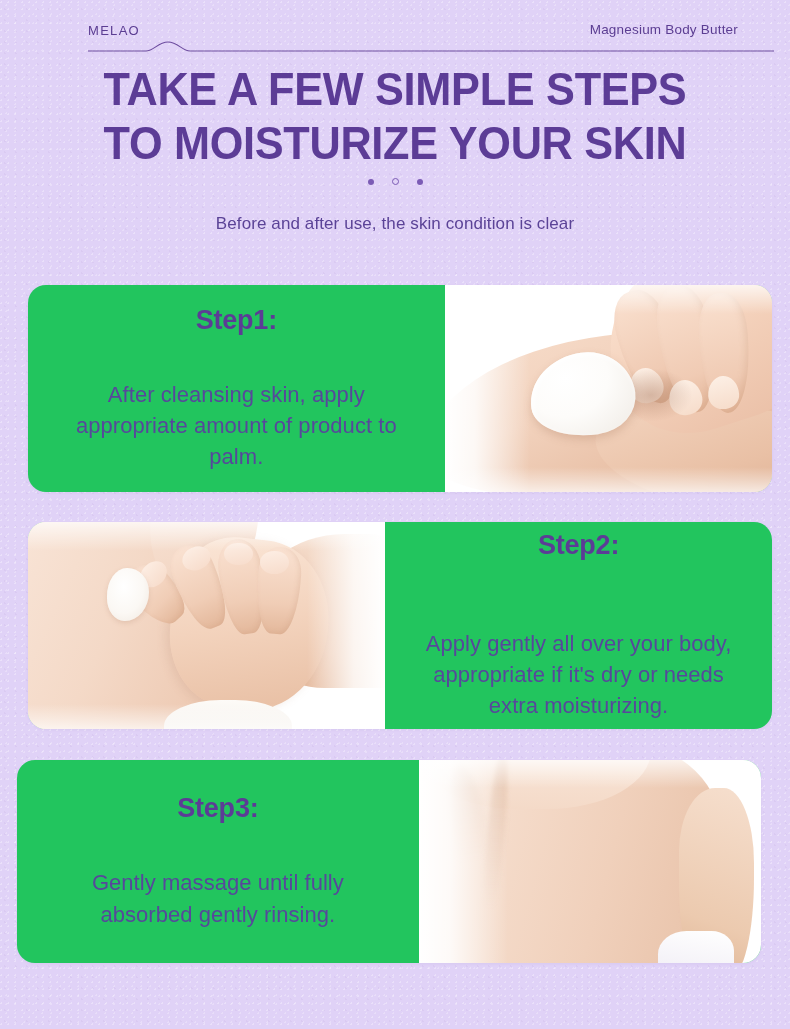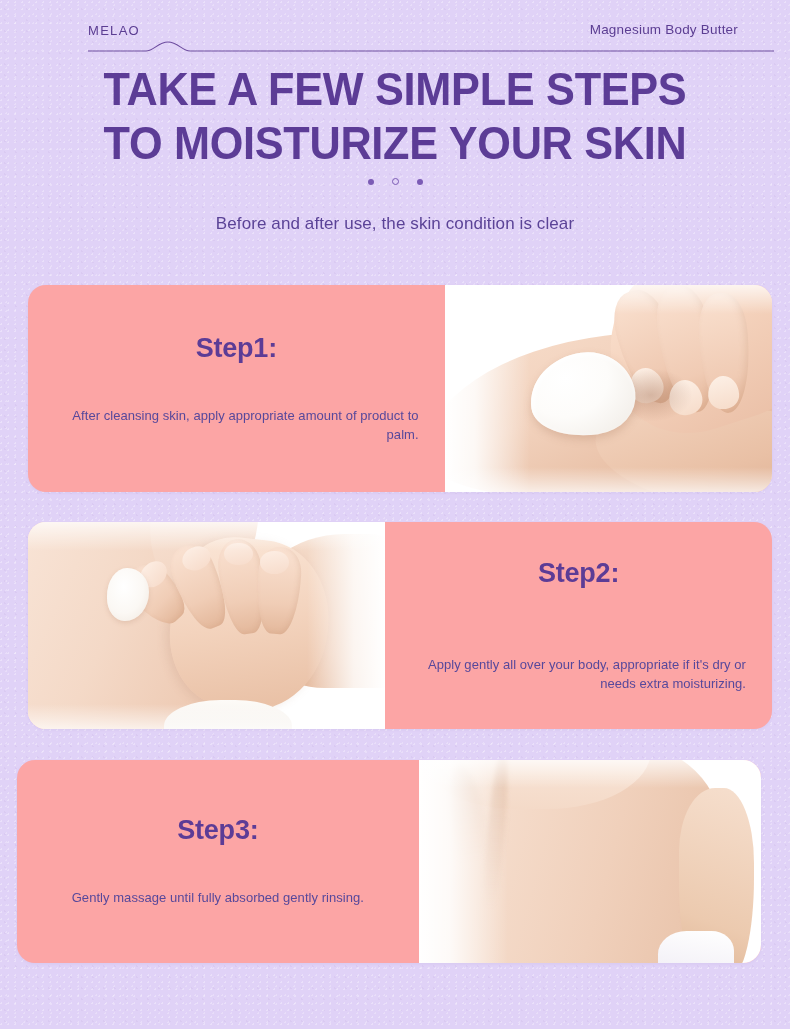--- a/index.html
+++ b/index.html
@@ -114,21 +114,21 @@
     text-align: center;
     font-size: 17px;
     color: #5b4397;
     letter-spacing: .1px;
     z-index: 2;
   }
 
   
   .card {
     position: absolute;
-    background: #fca5a5;
+    background: #22c55e;
     border-radius: 18px;
     overflow: hidden;
     display: flex;
     z-index: 2;
     box-shadow: 0 1px 3px rgba(120,90,170,.08);
   }
   #card-1 { left: 28px; top: 285px;  width: 744px; height: 207px; }
   #card-2 { left: 28px; top: 522px;  width: 744px; height: 207px; }
   #card-3 { left: 17px; top: 760px;  width: 744px; height: 203px; }
 
@@ -144,24 +144,24 @@
   #card-3 .card-text { flex: 0 0 54%; }
 
   .step-title {
     font-size: 27px;
     font-weight: 700;
     color: #5c3c96;
     margin-bottom: 16px;
     letter-spacing: -.2px;
   }
   .step-desc {
-    font-size: 13px;
+    font-size: 22px;
     line-height: 1.42;
     color: #57489b;
-    text-align: right;
+    text-align: center;
     letter-spacing: .05px;
     margin-top: 27px;
   }
 
   .card-photo {
     flex: 1 1 auto;
     position: relative;
     overflow: hidden;
     background: #ffffff;
   }

